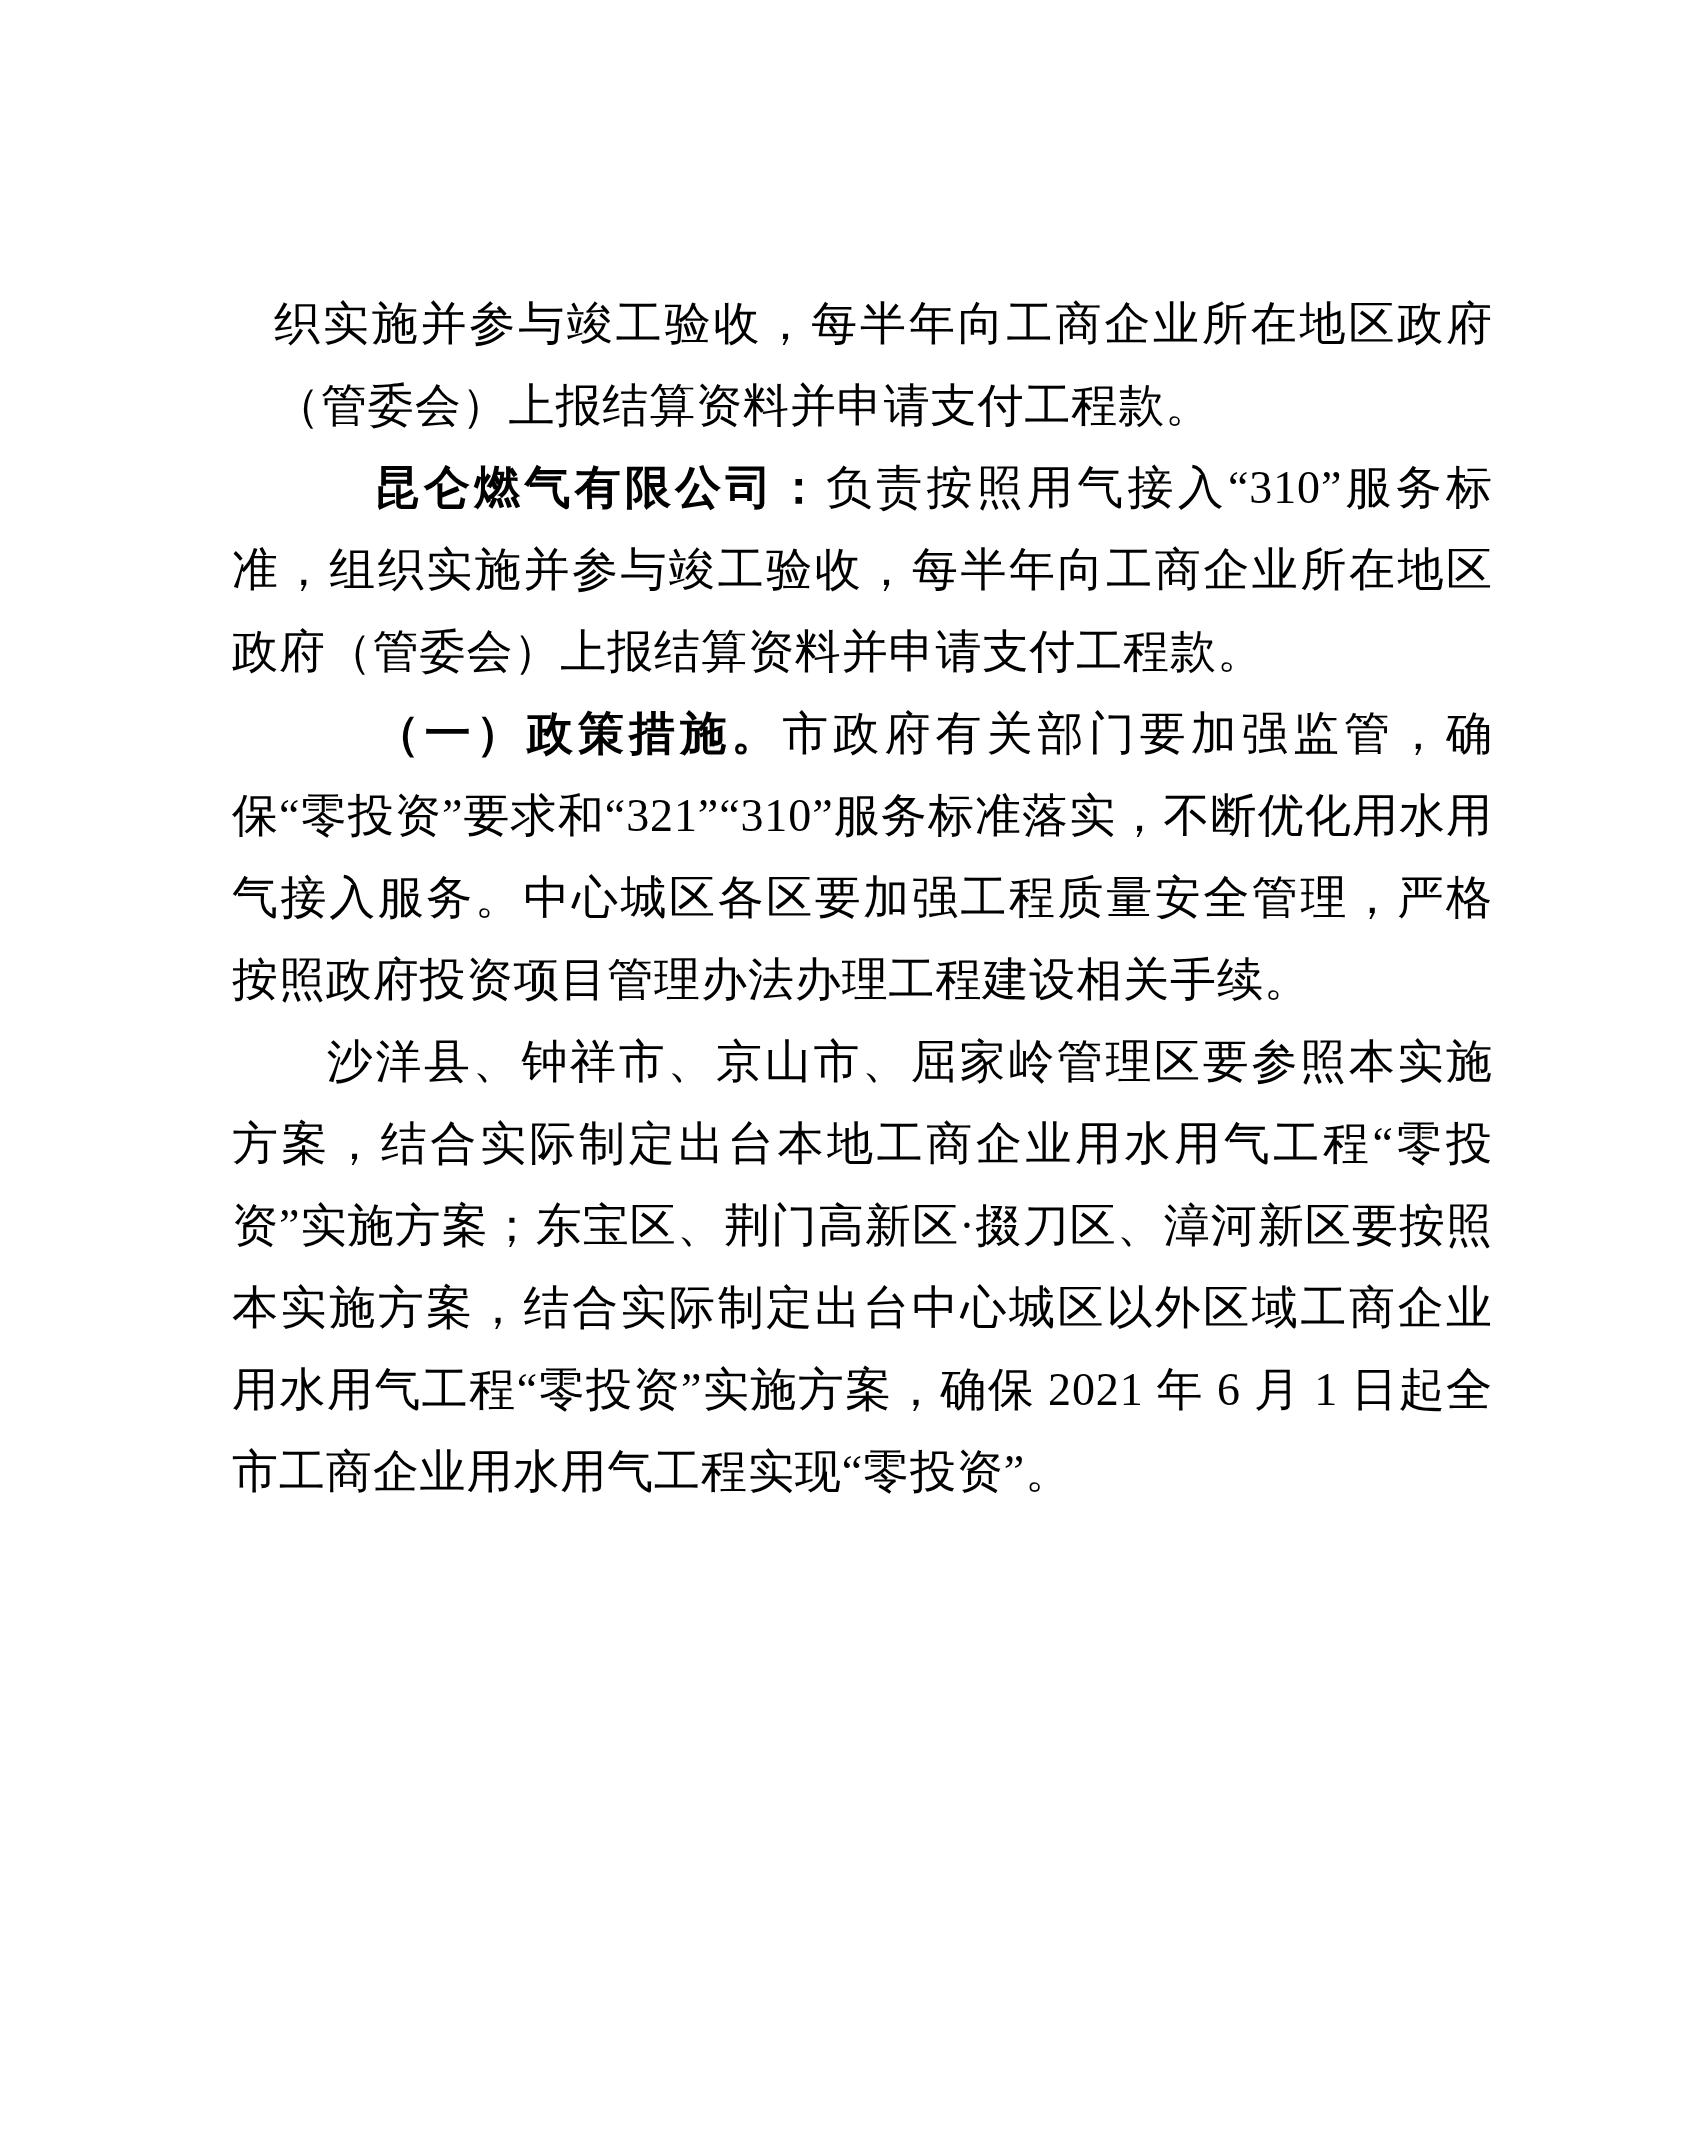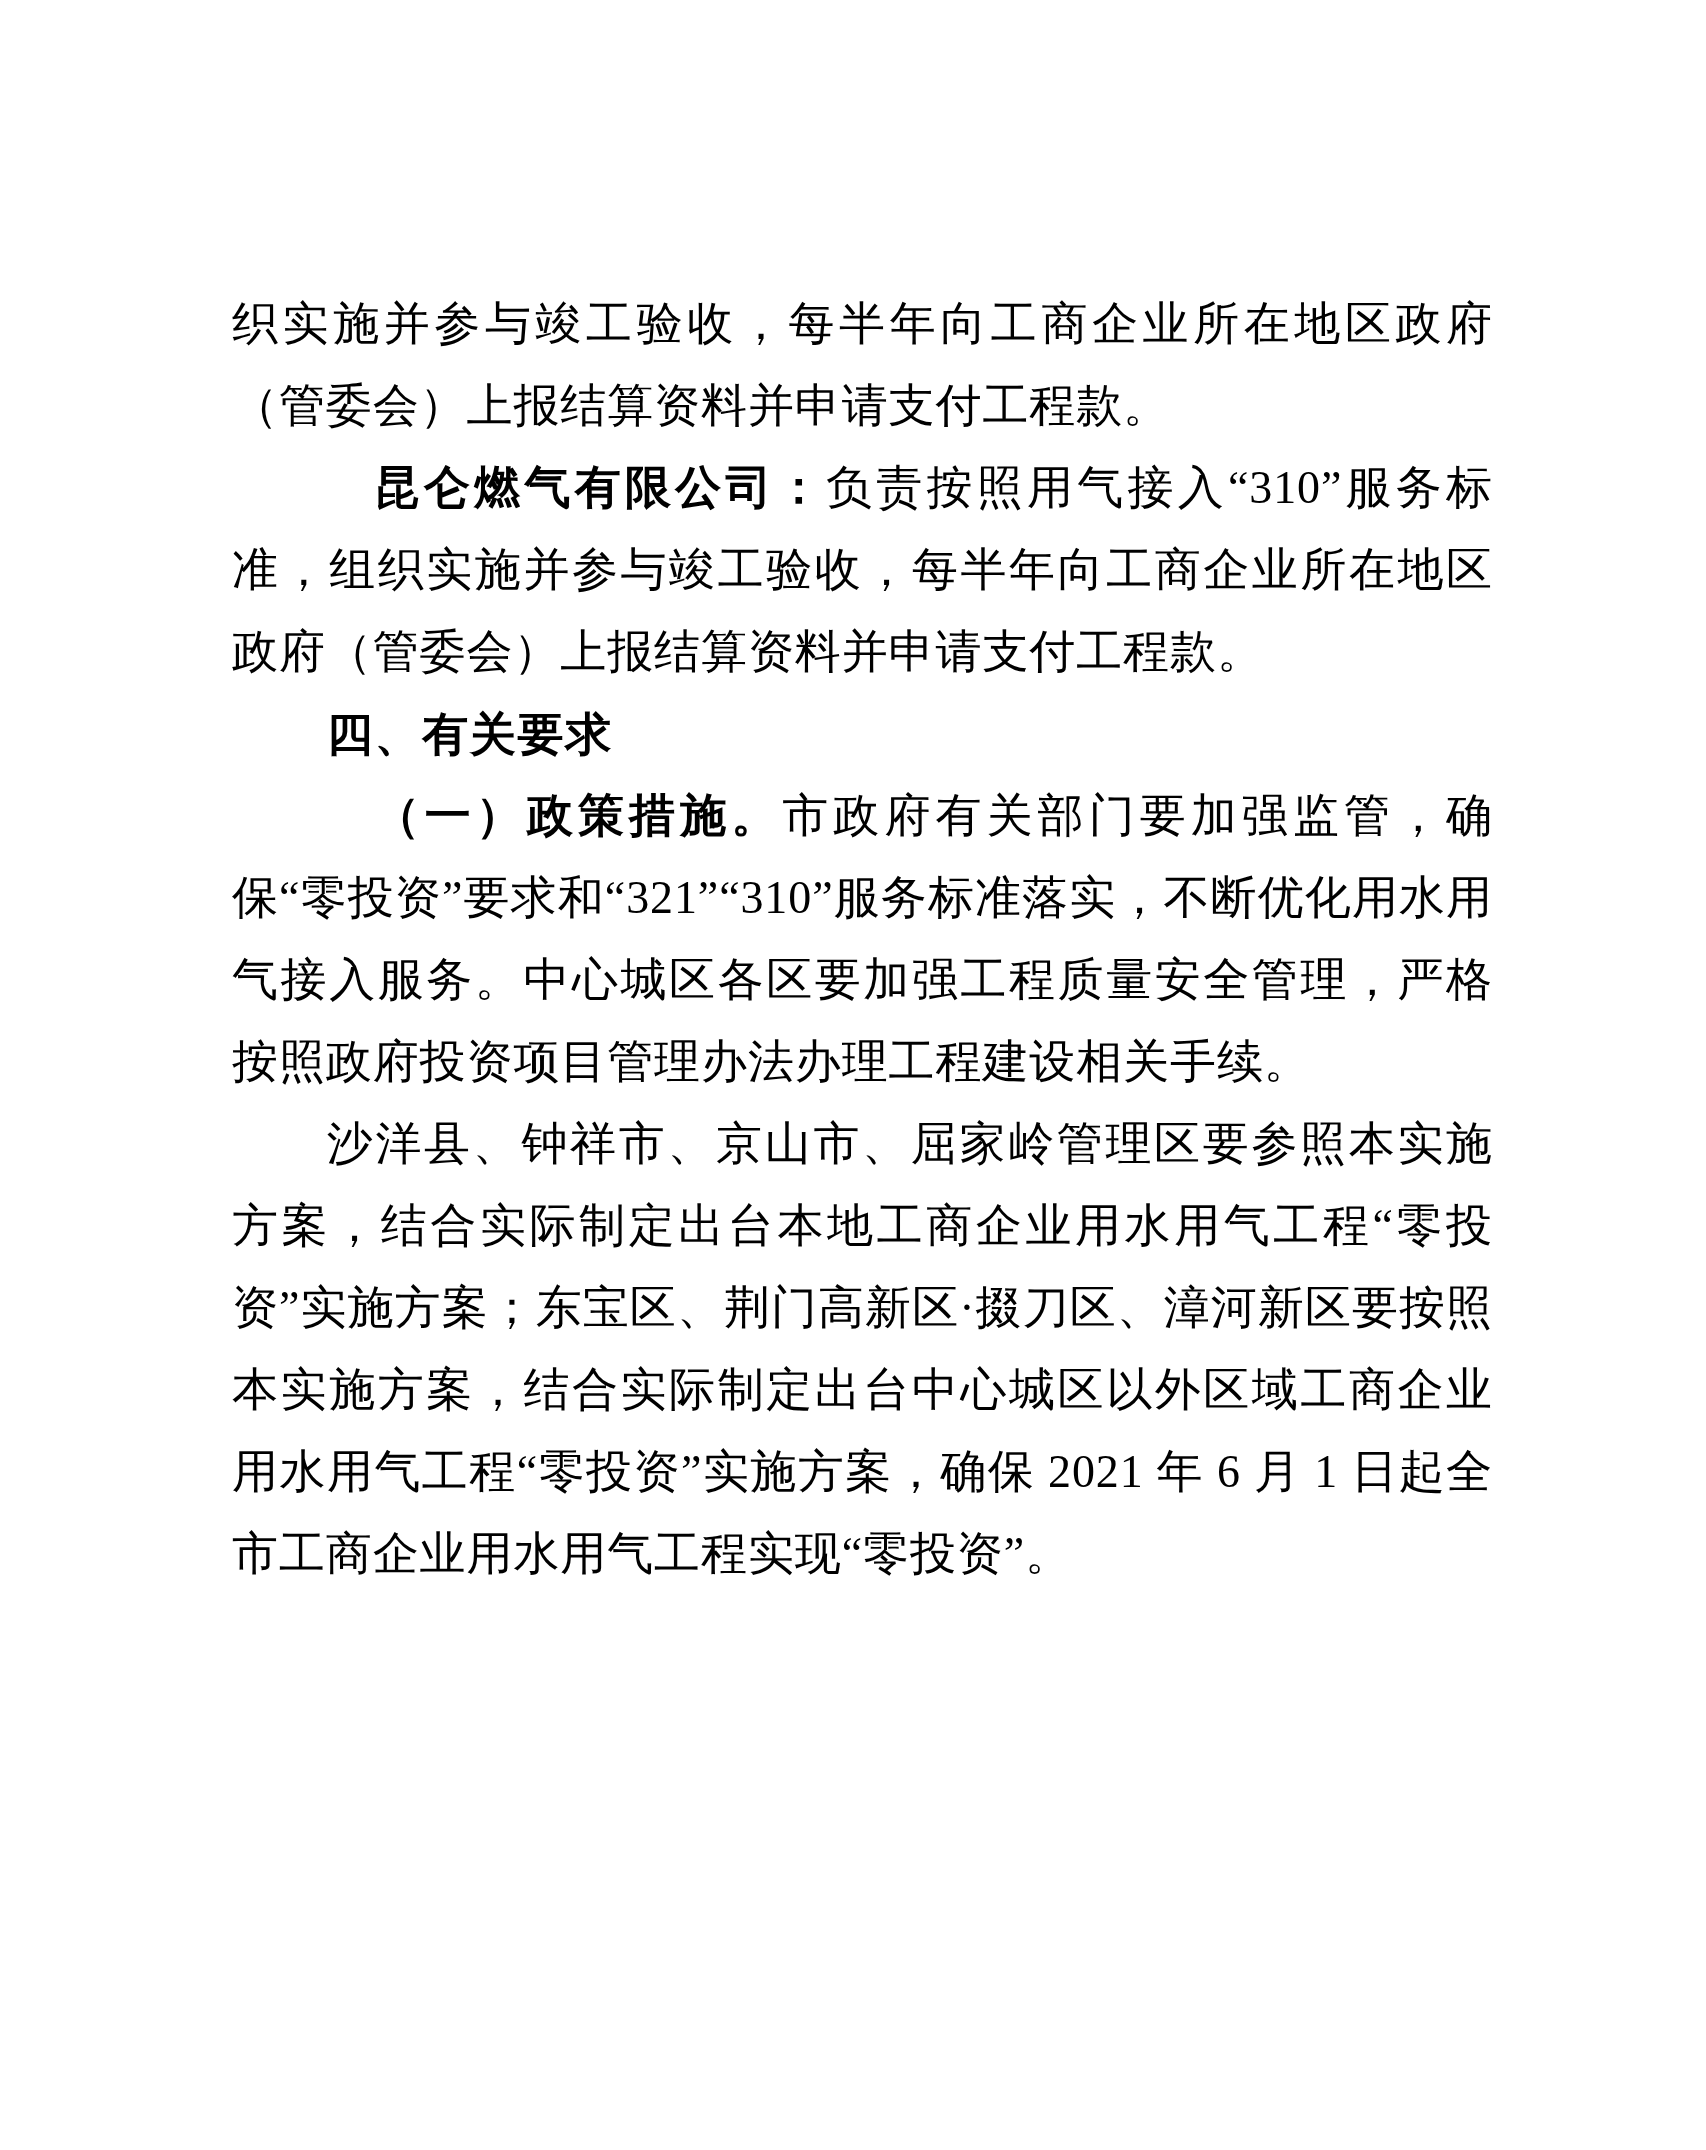--- a/index.html
+++ b/index.html
@@ -27,37 +27,37 @@
     text-justify: inter-character;
     letter-spacing: 0.9px;
   }
   .content p {
     margin: 0;
     padding: 0;
     text-indent: 2.06em;
   }
   .content p.continuation {
     text-indent: 0;
+    margin-left: 42px;
   }
   .content p.heading {
     font-weight: bold;
     font-family: "Liberation Sans", sans-serif;
     letter-spacing: 1.7px;
   }
   .lead {
     font-weight: bold;
     margin-left: 47px;
   }
 </style>
 </head>
 <body>
 
 <div class="page">
   <div class="content" id="doc-content">
       <p class="continuation">织实施并参与竣工验收，每半年向工商企业所在地区政府（管委会）上报结算资料并申请支付工程款。</p>
       <p class="body"><span class="lead">昆仑燃气有限公司：</span>负责按照用气接入“310”服务标准，组织实施并参与竣工验收，每半年向工商企业所在地区政府（管委会）上报结算资料并申请支付工程款。</p>
-      <p class="heading">四、有关要求</p>
       <p class="body"><span class="lead">（一）政策措施。</span>市政府有关部门要加强监管，确保“零投资”要求和“321”“310”服务标准落实，不断优化用水用气接入服务。中心城区各区要加强工程质量安全管理，严格按照政府投资项目管理办法办理工程建设相关手续。</p>
       <p class="body">沙洋县、钟祥市、京山市、屈家岭管理区要参照本实施方案，结合实际制定出台本地工商企业用水用气工程“零投资”实施方案；东宝区、荆门高新区·掇刀区、漳河新区要按照本实施方案，结合实际制定出台中心城区以外区域工商企业用水用气工程“零投资”实施方案，确保 2021 年 6 月 1 日起全市工商企业用水用气工程实现“零投资”。</p>
     </div>
 
 </div>
 
 
 </body></html>

